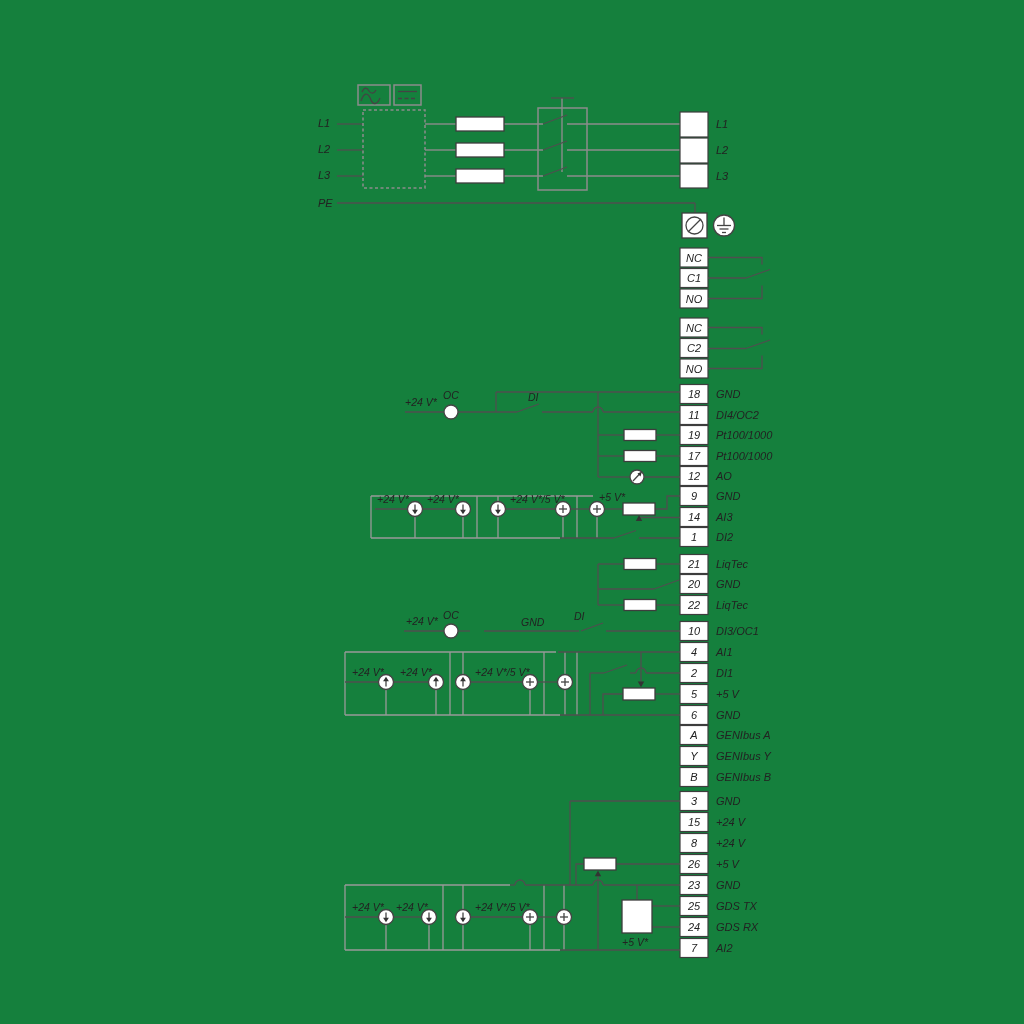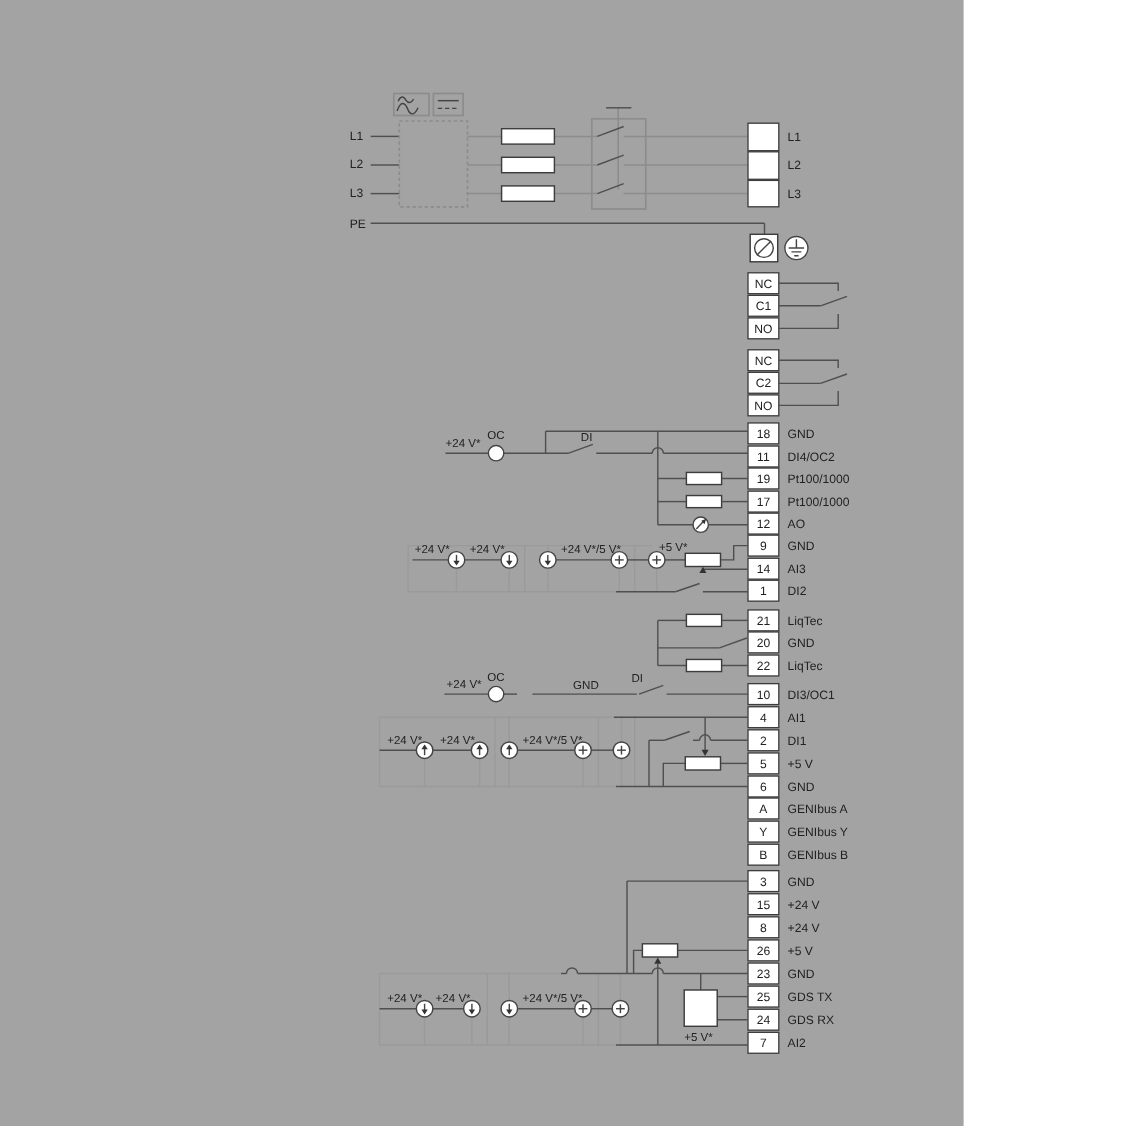--- a/index.html
+++ b/index.html
@@ -1,17 +1,17 @@
 <!DOCTYPE html>
 <html><head>
 <meta charset="utf-8">
 <style>
   html,body{margin:0;padding:0;background:#ffffff;}
-  .stage{position:relative;width:876px;height:1024px;background:#a3a3a3;overflow:hidden;
-         font-family:"Liberation Sans", sans-serif;}
+  .stage{position:relative;width:1024px;height:1024px;background:#15803d;overflow:hidden;
+         font-family:"Liberation Sans", sans-serif;font-style:italic;}
   svg{display:block;}
   .w  {stroke:#4f4f4f;stroke-width:1.3;fill:none;}        
   .wg {stroke:#9a9a9a;stroke-width:1.3;fill:none;}        
   .wp {stroke:#8c8c8c;stroke-width:1.4;fill:none;}        
   .box{stroke:#3d3d3d;stroke-width:1.3;fill:#ffffff;}
   .boxg{stroke:#8c8c8c;stroke-width:1.5;fill:none;}
   .cell{stroke:#3d3d3d;stroke-width:1.2;fill:#ffffff;}
   .sym{stroke:#444;stroke-width:1.3;fill:#ffffff;}
   .symln{stroke:#444;stroke-width:1.3;fill:none;}
   .ah{fill:#333;stroke:none;}

